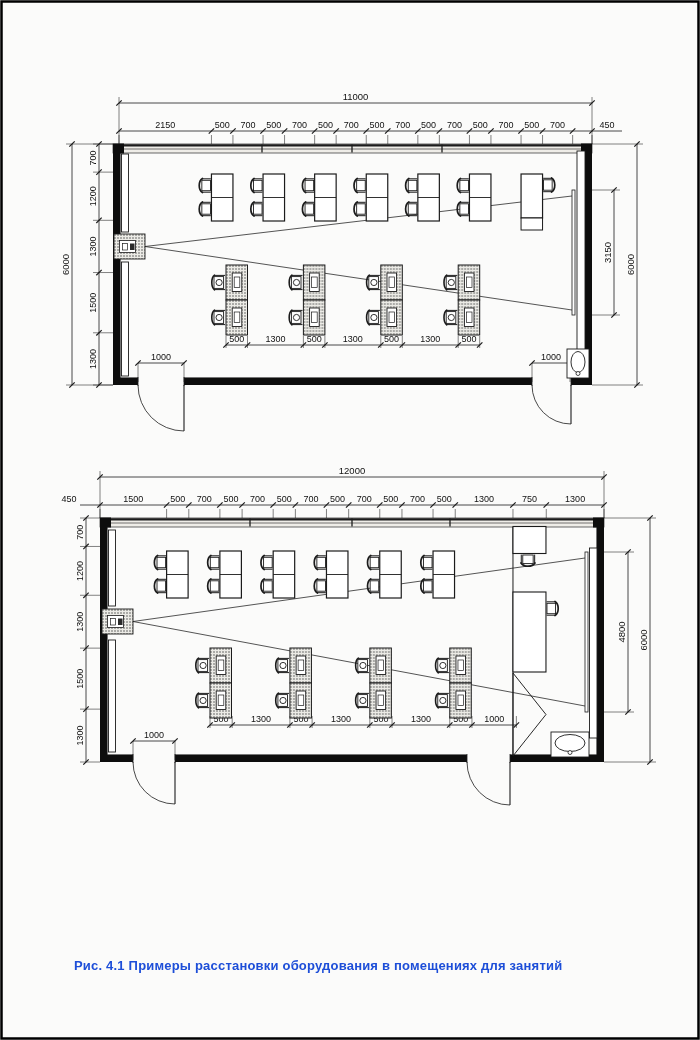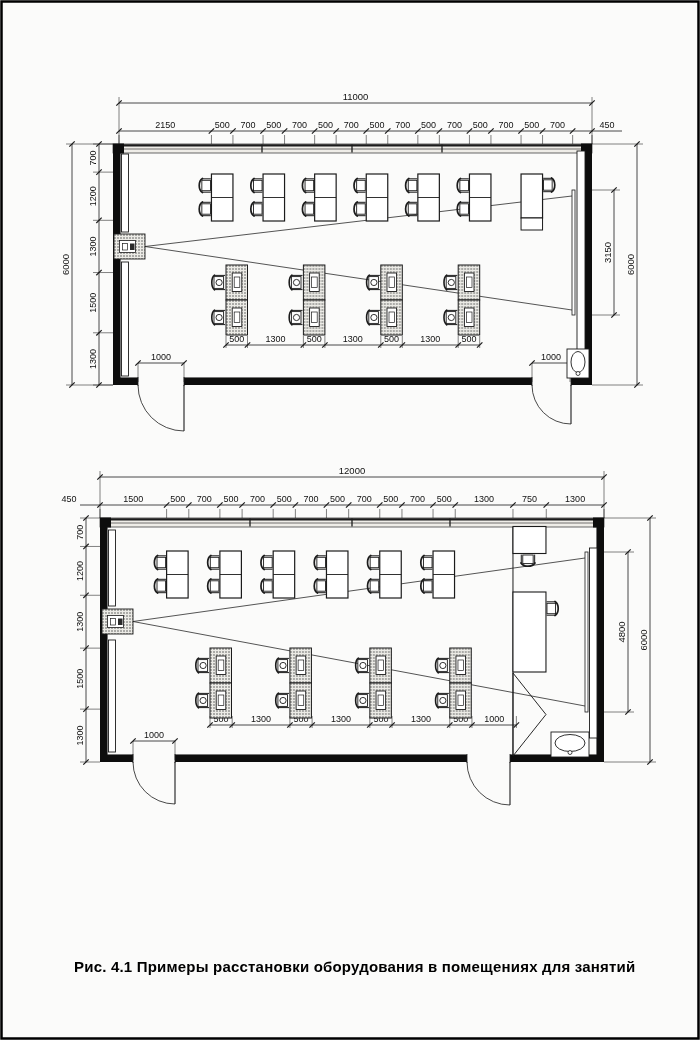--- a/index.html
+++ b/index.html
@@ -1,21 +1,21 @@
 <!DOCTYPE html>
 <html><head>
 <meta charset="utf-8">
 <style>
   html,body{margin:0;padding:0;background:#ffffff;}
   .page{position:relative;width:700px;height:1040px;background:#fbfbfa;overflow:hidden;
         font-family:"Liberation Sans",sans-serif;}
   svg{position:absolute;left:0;top:0;}
   svg text{font-family:"Liberation Sans",sans-serif;fill:#111;}
   .caption{position:absolute;left:74px;top:958px;width:580px;
-           font-size:15px;font-weight:bold;color:#000000;letter-spacing:0.2px;}
+           font-size:13px;font-weight:bold;color:#1d4ed8;letter-spacing:0.2px;}
 </style>
 </head>
 <body>
 
 <div class="page">
   <svg id="fig" width="700" height="1040" viewBox="0 0 700 1040">
     <defs>
       <pattern id="dots" width="3" height="3" patternUnits="userSpaceOnUse">
         <rect width="3" height="3" fill="#ecebe6"></rect>
         <circle cx="1" cy="1" r="0.75" fill="#4b4b4b"></circle>

